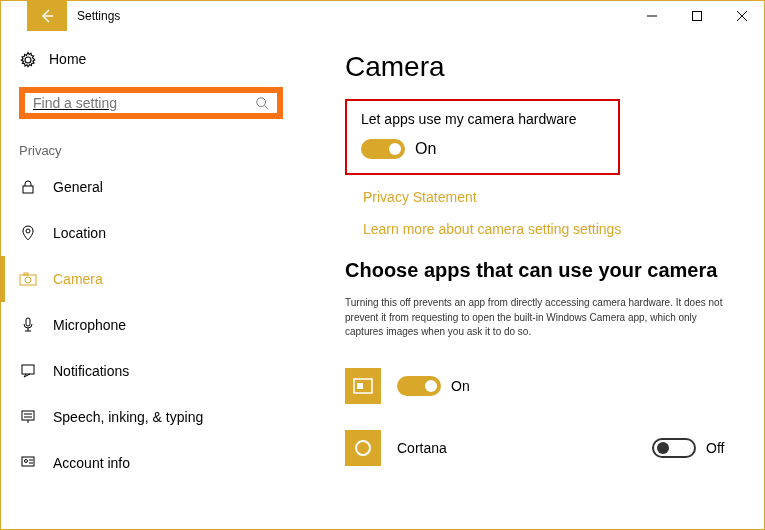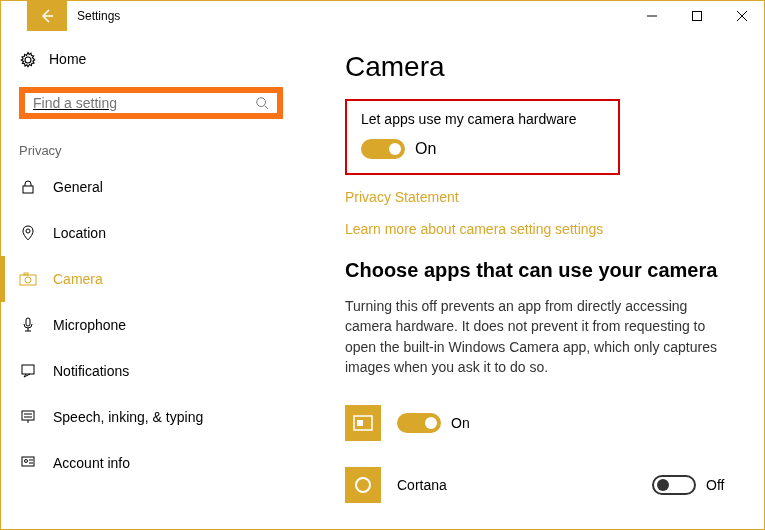--- a/index.html
+++ b/index.html
@@ -23,23 +23,23 @@
   h1 { font-weight: 300; font-size: 28px; margin-bottom: 16px; }
   .highlight-box { border: 2px solid #d40000; padding: 10px 14px 14px 14px; margin-bottom: 14px; width: 275px; }
   .sub-label { font-size: 14px; margin-bottom: 12px; }
   .toggle-row { display: flex; align-items: center; gap: 10px; }
   .toggle { width: 44px; height: 20px; border-radius: 10px; position: relative; }
   .toggle.on { background: #d9a72a; }
   .toggle.off { background: #fff; border: 2px solid #333; }
   .toggle .knob { width: 12px; height: 12px; border-radius: 50%; position: absolute; top: 50%; transform: translateY(-50%); }
   .toggle.on .knob { right: 4px; background: #fff; }
   .toggle.off .knob { left: 3px; background: #333; }
-  .link { color: #d9a72a; font-size: 14px; display: block; margin-bottom: 16px; }
+  .link { color: #d9a72a; font-size: 14px; display: block; margin-bottom: 16px; margin-left: 18px; }
   h2 { font-weight: 700; font-size: 20px; margin: 22px 0 14px 0; }
-  .desc { font-size: 14px; color: #333; line-height: 1.45; margin-bottom: 22px; max-width: 380px; }
+  .desc { font-size: 10px; color: #333; line-height: 1.45; margin-bottom: 22px; max-width: 380px; }
   .app-row { display: flex; align-items: center; height: 48px; margin-bottom: 14px; max-width: 390px; }
   .app-icon { width: 36px; height: 36px; background: #d9a72a; display: flex; align-items: center; justify-content: center; margin-right: 16px; }
   .app-icon.cortana { border-radius: 0; }
   .app-name { flex: 1; font-size: 14px; }
   .app-toggle-label { font-size: 14px; margin-left: 10px; width: 28px; }
   svg { display: block; }
 </style>
 </head>
 <body>
 

